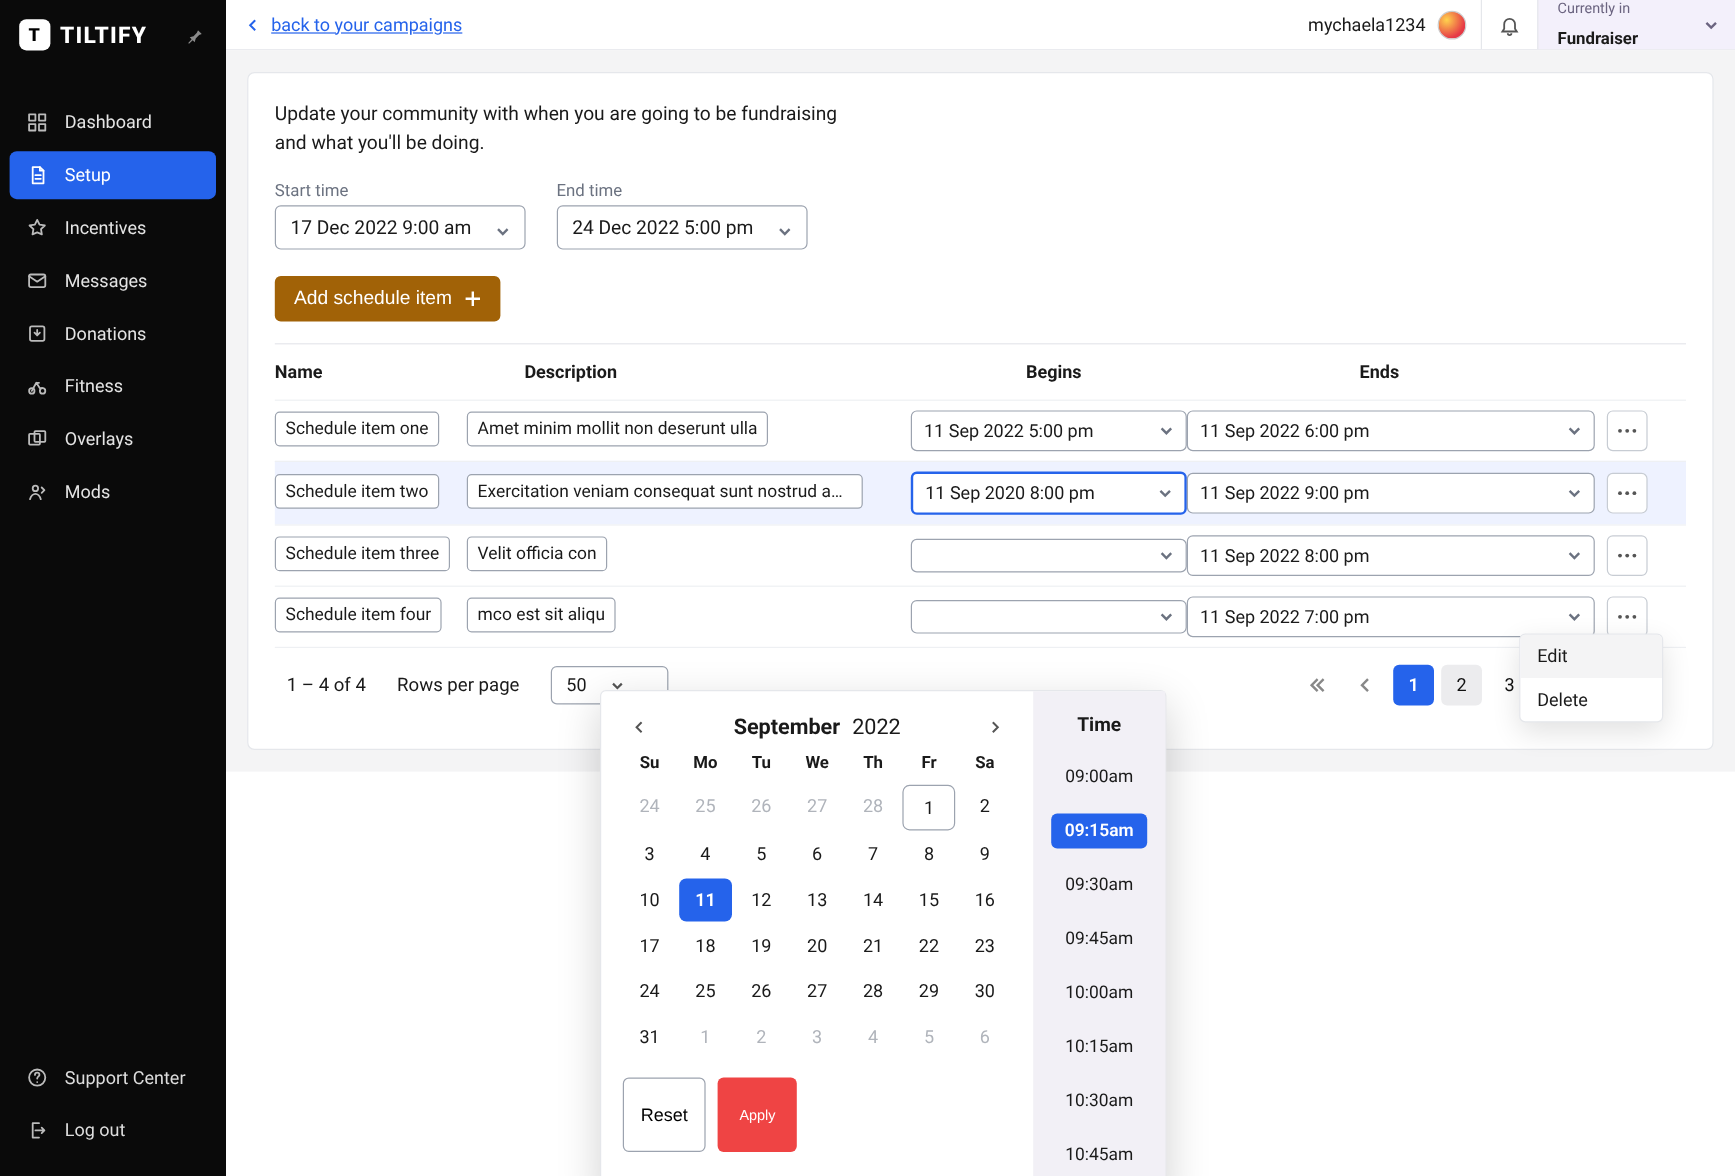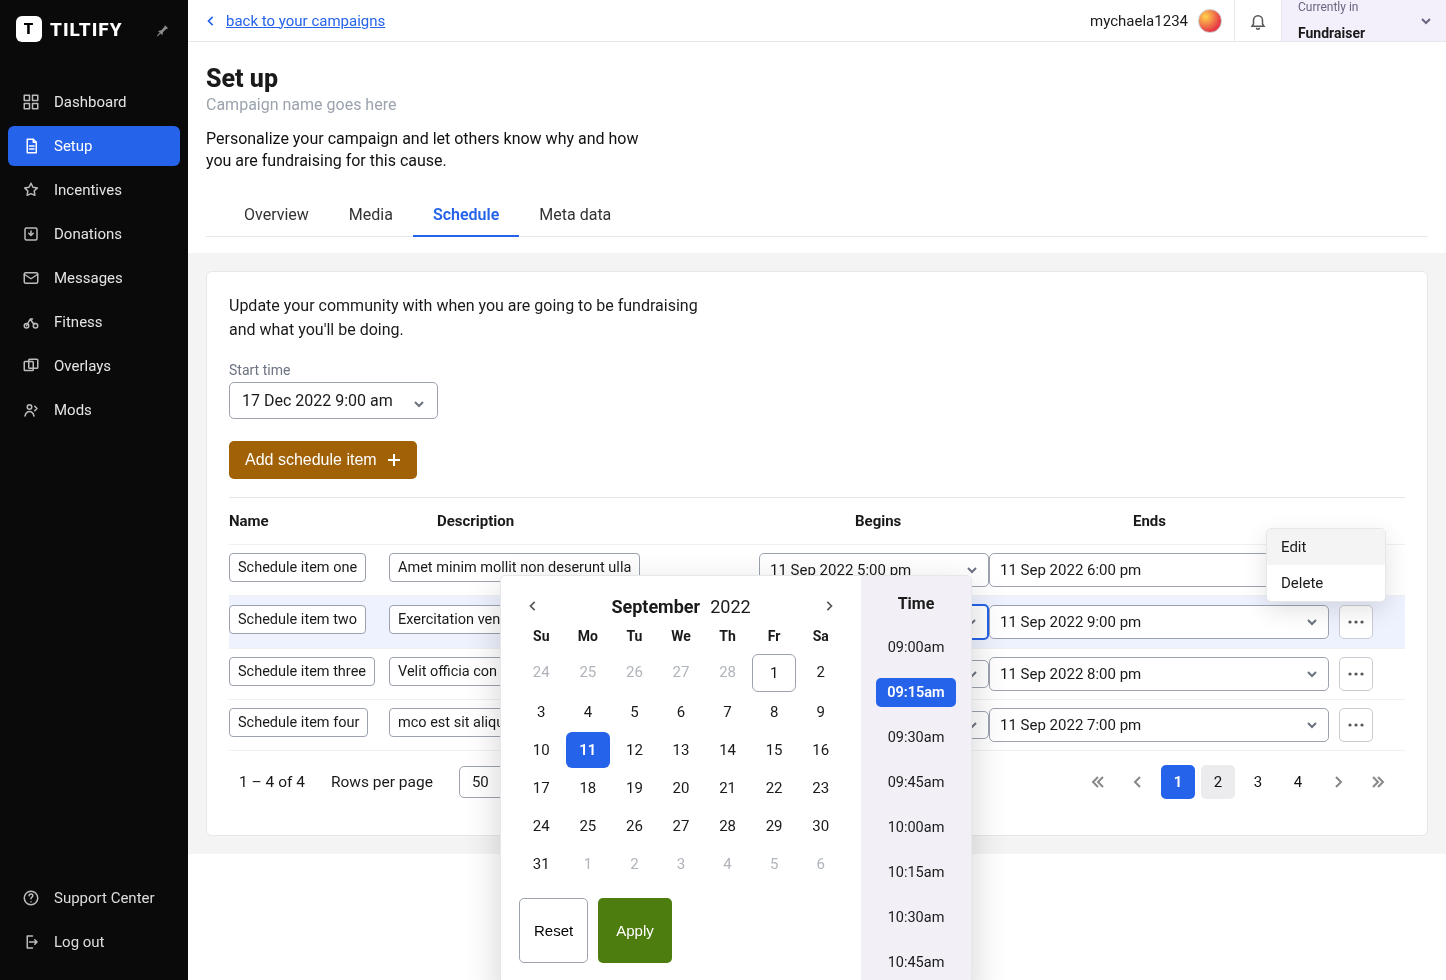--- a/index.html
+++ b/index.html
@@ -83,21 +83,21 @@
 .cal-title strong { font-weight: 700; }
 .navbtn { width: 28px; height: 28px; display: flex; align-items: center; justify-content: center; cursor: pointer; color: #555; border-radius: 4px; }
 .cal-grid { display: grid; grid-template-columns: repeat(7, 1fr); gap: 2px; text-align: center; }
 .cal-grid .dow { font-weight: 700; font-size: 14px; padding: 8px 0; }
 .cal-grid .day { padding: 9px 0; font-size: 15px; border-radius: 6px; cursor: pointer; }
 .cal-grid .day.mute { color: #b0b4bb; }
 .cal-grid .day.today { border: 1px solid #9ca3af; }
 .cal-grid .day.sel { background: #2563eb; color: #fff; font-weight: 600; }
 .cal-footer { display: flex; justify-content: flex-start; gap: 10px; margin-top: 16px; }
 .btn-outline { border: 1px solid #9ca3af; background: #fff; border-radius: 5px; padding: 8px 14px; font-size: 15px; cursor: pointer; }
-.btn-apply { background: #4d7c0f; color: #fff; border: none; border-radius: 5px; padding: 24px 18px; font-size: 15px; cursor: pointer; }
+.btn-apply { background: #ef4444; color: #fff; border: none; border-radius: 5px; padding: 24px 18px; font-size: 12px; cursor: pointer; }
 .time-col { background: #f2f0f6; width: 110px; padding: 18px 8px; display: flex; flex-direction: column; align-items: center; gap: 16px; }
 .time-col .time-title { font-weight: 700; font-size: 16px; margin-bottom: 4px;}
 .time-slot { font-size: 14.5px; padding: 6px 10px; border-radius: 5px; cursor: pointer; width: 80px; text-align: center;}
 .time-slot.sel { background: #2563eb; color: #fff; font-weight: 600; }
 
 svg { display: block; }
 </style>
 </head>
 <body>
 
@@ -145,34 +145,34 @@
         <span class="icon">
           <svg width="18" height="18" viewBox="0 0 24 24" fill="none" stroke="currentColor" stroke-width="2" stroke-linecap="round" stroke-linejoin="round">
             <path d="M12 3l2.6 5.3 5.9.9-4.3 4.1 1 5.8L12 16.9 6.8 19.1l1-5.8L3.5 9.2l5.9-.9z"></path>
           </svg>
         </span>
         <span>Incentives</span>
       </div>
       <div class="nav-item">
         <span class="icon">
           <svg width="18" height="18" viewBox="0 0 24 24" fill="none" stroke="currentColor" stroke-width="2" stroke-linecap="round" stroke-linejoin="round">
+            <rect x="3" y="5" width="18" height="14" rx="2"></rect>
+            <path d="M3 7l9 6 9-6"></path>
+          </svg>
+        </span>
+        <span>Messages</span>
+      </div>
+      <div class="nav-item">
+        <span class="icon">
+          <svg width="18" height="18" viewBox="0 0 24 24" fill="none" stroke="currentColor" stroke-width="2" stroke-linecap="round" stroke-linejoin="round">
             <rect x="4" y="4" width="16" height="16" rx="2"></rect>
             <path d="M12 8v6m-3-3l3 3 3-3"></path>
           </svg>
         </span>
         <span>Donations</span>
-      </div>
-      <div class="nav-item">
-        <span class="icon">
-          <svg width="18" height="18" viewBox="0 0 24 24" fill="none" stroke="currentColor" stroke-width="2" stroke-linecap="round" stroke-linejoin="round">
-            <rect x="3" y="5" width="18" height="14" rx="2"></rect>
-            <path d="M3 7l9 6 9-6"></path>
-          </svg>
-        </span>
-        <span>Messages</span>
       </div>
       <div class="nav-item">
         <span class="icon">
           <svg width="18" height="18" viewBox="0 0 24 24" fill="none" stroke="currentColor" stroke-width="2" stroke-linecap="round" stroke-linejoin="round">
             <circle cx="6" cy="17" r="3"></circle>
             <circle cx="18" cy="17" r="3"></circle>
             <path d="M6 17l5-9 4 6h3M11 8h3"></path>
           </svg>
         </span>
         <span>Fitness</span>
@@ -242,41 +242,41 @@
       <span class="chev">
         <svg width="12" height="12" viewBox="0 0 12 12">
             <path d="M2 4l4 4 4-4" fill="none" stroke="currentColor" stroke-width="2"></path>
           </svg>
       </span>
     </div>
   </div>
 </header>
 
 <main class="main">
-  <div class="page-header">
-    <h1>Set up</h1>
-    <div class="subtitle">Campaign name goes here</div>
-    <p class="desc">Personalize your campaign and let others know why and how you are fundraising for this cause.</p>
-    <div class="tabs" id="tabs">
-        <div class="tab">Overview</div>
-        <div class="tab">Media</div>
-        <div class="tab active">Schedule</div>
-        <div class="tab">Meta data</div>
-      </div>
-  </div>
 
   <div class="content-area">
     <div class="panel">
       <div class="panel-inner">
         <p class="panel-desc">Update your community with when you are going to be fundraising and what you'll be doing.</p>
         <div class="time-row">
           <div>
             <label class="field-label">Start time</label>
             <div class="dropdown-input">
               <span>17 Dec 2022 9:00 am</span>
+              <span class="chev">
+                  <svg width="12" height="12" viewBox="0 0 12 12">
+                    <path d="M2 4l4 4 4-4" fill="none" stroke="currentColor" stroke-width="2"></path>
+                  </svg>
+                </span>
+            </div>
+          </div>
+          <div>
+            <label class="field-label">End time</label>
+            <div class="dropdown-input">
+              <span>24 Dec 2022 5:00 pm</span>
               <span class="chev">
                   <svg width="12" height="12" viewBox="0 0 12 12">
                     <path d="M2 4l4 4 4-4" fill="none" stroke="currentColor" stroke-width="2"></path>
                   </svg>
                 </span>
             </div>
           </div>
         </div>
         <button class="btn-primary">
           <span>Add schedule item</span>

